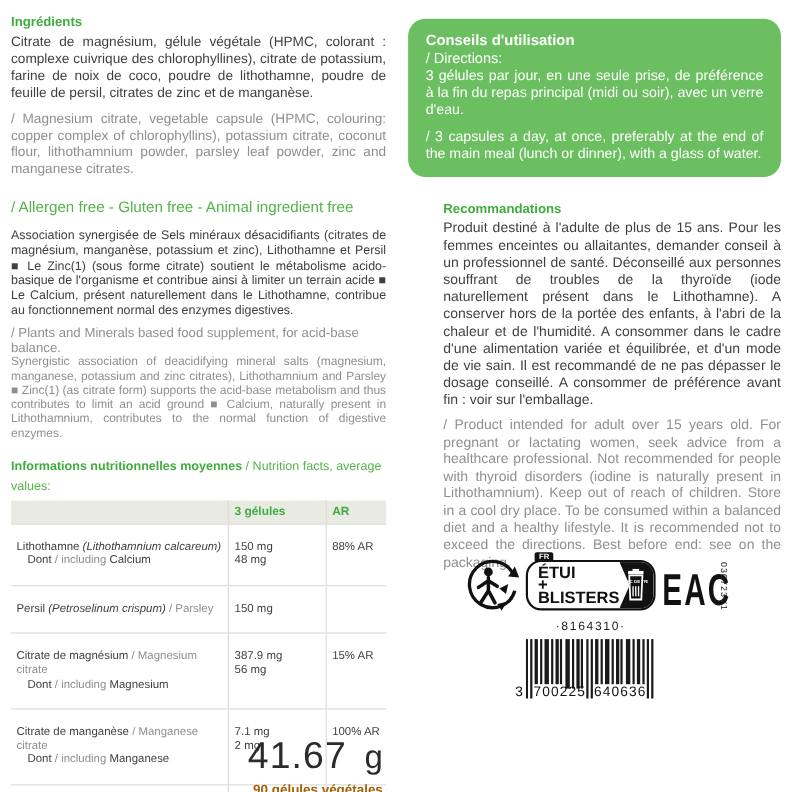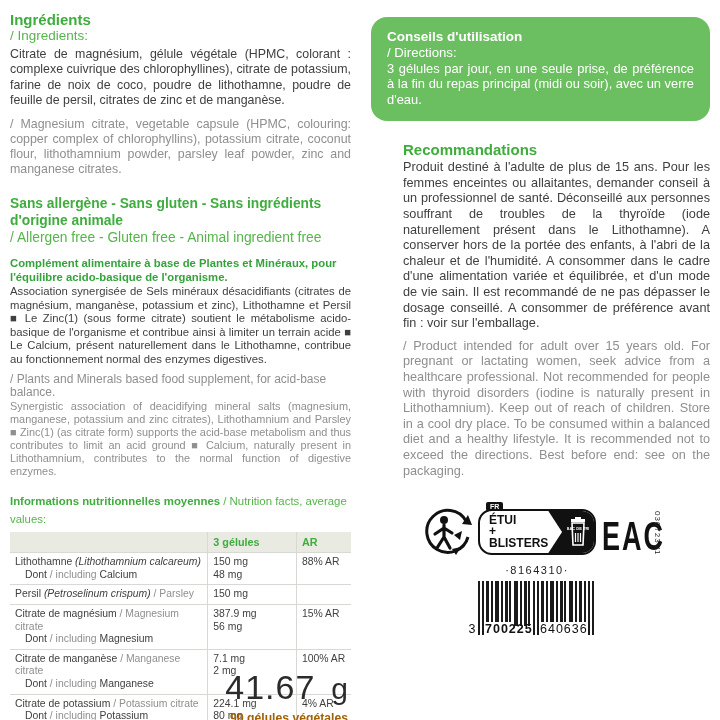--- a/index.html
+++ b/index.html
@@ -1,38 +1,38 @@
 <!DOCTYPE html>
 <html><head>
 <meta charset="utf-8">
 <style>
   html,body{margin:0;padding:0;background:#fff;}
   .page{position:relative;width:720px;height:720px;background:#ffffff;overflow:hidden;
         font-family:"Liberation Sans",sans-serif;color:#3f3f3f;}
   
   .col-left{position:absolute;left:10px;top:12px;width:341px;}
-  .h-fr{font-size:15px;font-weight:bold;color:#3fad3d;line-height:16px;}
+  .h-fr{font-size:12px;font-weight:bold;color:#3fad3d;line-height:16px;}
   .h-en{font-size:13.5px;color:#55b44a;line-height:16px;}
   .body-fr{margin-top:3px;font-size:12.4px;line-height:15.4px;text-align:justify;color:#3f3f3f;}
   .body-en{margin-top:8px;font-size:12.4px;line-height:15.2px;text-align:justify;color:#8f8f8f;}
   .allergen{margin-top:19px;}
   .allergen .fr{font-size:13.8px;font-weight:bold;color:#3fad3d;line-height:16.5px;}
   .allergen .en{font-size:13.8px;color:#55b44a;line-height:17px;}
   .supplement{margin-top:11px;}
   .supp-title{font-size:11.3px;font-weight:bold;color:#35a33c;line-height:13.8px;}
   .supp-fr{font-size:11.3px;line-height:13.6px;text-align:justify;color:#3f3f3f;}
   .supp-en-title{margin-top:6px;font-size:12px;color:#8f8f8f;line-height:13.5px;}
   .supp-en{font-size:10.9px;color:#8f8f8f;line-height:13px;text-align:justify;}
   .nutrition{margin-top:13px;}
   .nut-title-fr{font-size:11.4px;font-weight:bold;color:#3fad3d;}
   .nut-title-en{font-size:11.4px;color:#55b44a;}
   table.nut{width:100%;border-collapse:collapse;margin-top:5px;font-size:10.4px;line-height:12.6px;}
   table.nut th{background:#e9eae2;color:#3fad3d;font-weight:bold;text-align:left;
                padding:4px 5px;font-size:10.8px;}
-  table.nut td{border-top:1px solid #d9d9d3;padding:3px 5px;vertical-align:top;}
+  table.nut td{border-top:1px solid #d9d9d3;padding:15px 5px;vertical-align:top;}
   table.nut tr:last-child td{border-bottom:1px solid #d9d9d3;}
   table.nut th+th, table.nut td+td{border-left:1px solid #d9d9d3;}
   td.ar-cell{vertical-align:bottom;}
   .c1{width:58%;} .c2{width:26%;} .c3{width:16%;}
   .lat{font-style:italic;}
   .gray{color:#8f8f8f;}
   .subline{padding-left:10px;}
   
   .col-right{position:absolute;left:371px;top:17px;width:339px;}
   .green-box{background:#6bbf60;border-radius:16px;padding:12px 16px 14px;color:#fff;}
@@ -44,21 +44,21 @@
   .reco-fr{margin-top:2px;font-size:12.7px;line-height:15.6px;text-align:justify;color:#3f3f3f;}
   .reco-en{margin-top:7px;font-size:12.7px;line-height:15.6px;text-align:justify;color:#8f8f8f;}
   
   .triman{position:absolute;left:424px;top:507px;}
   .badge{position:absolute;left:478px;top:509px;width:118px;height:46px;}
   .fr-tab{position:absolute;top:-7px;left:8px;background:#111;color:#fff;font-size:7px;
           font-weight:bold;padding:1px 4px;border-radius:2px;z-index:2;}
   .pill{width:100%;height:100%;border:2.5px solid #111;border-radius:14px;overflow:hidden;
         display:flex;background:#fff;box-sizing:border-box;}
   .pill-left{flex:1;display:flex;flex-direction:column;justify-content:center;
-             padding-left:9px;font-weight:bold;font-size:12px;line-height:11.5px;color:#111;}
+             padding-left:9px;font-weight:bold;font-size:15px;line-height:11.5px;color:#111;}
   .pill-right{width:46px;background:#111;clip-path:polygon(0 0,100% 0,100% 100%,0 100%,30% 50%);
               display:flex;align-items:center;justify-content:flex-end;padding-right:5px;box-sizing:border-box;}
   .eac{position:absolute;left:602px;top:514px;font-weight:bold;font-size:27px;letter-spacing:2px;
        color:#111;transform:scaleY(1.5);transform-origin:top left;font-family:"Liberation Sans",sans-serif;}
   .batch{position:absolute;left:662px;top:511px;font-size:8px;letter-spacing:1px;color:#222;
          transform:rotate(90deg);transform-origin:left top;white-space:nowrap;}
   .prod-code{position:absolute;left:478px;top:564px;width:118px;text-align:center;
              font-size:11px;letter-spacing:1.5px;color:#222;}
   .barcode{position:absolute;left:478px;top:581px;width:118px;height:60px;}
   .bc-digit{position:absolute;top:41px;background:#fff;font-size:12.5px;color:#111;
@@ -72,32 +72,29 @@
 </style>
 </head>
 <body>
 
 <div class="page">
 
   <div class="col-left">
 
     <div>
       <div class="h-fr">Ingrédients</div>
-      <div class="h-en">/ Ingredients:</div>
       <div class="body-fr">Citrate de magnésium, gélule végétale (HPMC, colorant : complexe cuivrique des chlorophyllines), citrate de potassium, farine de noix de coco, poudre de lithothamne, poudre de feuille de persil, citrates de zinc et de manganèse.</div>
       <div class="body-en">/ Magnesium citrate, vegetable capsule (HPMC, colouring: copper complex of chlorophyllins), potassium citrate, coconut flour, lithothamnium powder, parsley leaf powder, zinc and manganese citrates.</div>
     </div>
 
     <div class="allergen">
-      <div class="fr">Sans allergène - Sans gluten - Sans ingrédients d'origine animale</div>
       <div class="en">/ Allergen free - Gluten free - Animal ingredient free</div>
     </div>
 
     <div class="supplement">
-      <div class="supp-title">Complément alimentaire à base de Plantes et Minéraux, pour l'équilibre acido-basique de l'organisme.</div>
       <div class="supp-fr">Association synergisée de Sels minéraux désacidifiants (citrates de magnésium, manganèse, potassium et zinc), Lithothamne et Persil ■ Le Zinc(1) (sous forme citrate) soutient le métabolisme acido-basique de l'organisme et contribue ainsi à limiter un terrain acide ■ Le Calcium, présent naturellement dans le Lithothamne, contribue au fonctionnement normal des enzymes digestives.</div>
       <div class="supp-en-title">/ Plants and Minerals based food supplement, for acid-base balance.</div>
       <div class="supp-en">Synergistic association of deacidifying mineral salts (magnesium, manganese, potassium and zinc citrates), Lithothamnium and Parsley ■ Zinc(1) (as citrate form) supports the acid-base metabolism and thus contributes to limit an acid ground ■ Calcium, naturally present in Lithothamnium, contributes to the normal function of digestive enzymes.</div>
     </div>
 
     <div class="nutrition">
       <div>
         <span class="nut-title-fr">Informations nutritionnelles moyennes</span><span class="nut-title-en"> / Nutrition facts, average values:</span>
       </div>
       <table class="nut">
@@ -167,20 +164,21 @@
     </div>
 
   </div>
 
   <div class="col-right">
 
     <div class="green-box">
       <div class="gb-title">Conseils d'utilisation</div>
       <div class="gb-en-title">/ Directions:</div>
       <div class="gb-body">3 gélules par jour, en une seule prise, de préférence à la fin du repas principal (midi ou soir), avec un verre d'eau.</div>
+      <div class="gb-body second">/ 3 capsules a day, at once, preferably at the end of the main meal (lunch or dinner), with a glass of water.</div>
     </div>
 
     <div class="reco">
       <div class="h-fr">Recommandations</div>
       <div class="reco-fr">Produit destiné à l'adulte de plus de 15 ans.  Pour les femmes enceintes ou allaitantes, demander conseil à un professionnel de santé. Déconseillé aux personnes souffrant de troubles de la thyroïde (iode naturellement présent dans le Lithothamne). A conserver hors de la portée des enfants, à l'abri de la chaleur et de l'humidité. A consommer dans le cadre d'une alimentation variée et équilibrée, et d'un mode de vie sain. Il est recommandé de ne pas dépasser le dosage conseillé. A consommer de préférence avant fin : voir sur l'emballage.</div>
       <div class="reco-en">/ Product intended for adult over 15 years old.  For pregnant or lactating women, seek advice from a healthcare professional. Not recommended for people with thyroid disorders (iodine is naturally present in Lithothamnium). Keep out of reach of children. Store in a cool dry place. To be consumed within a balanced diet and a healthy lifestyle. It is recommended not to exceed the directions. Best before end: see on the packaging.</div>
     </div>
   </div>
 
   <div class="triman">
@@ -240,21 +238,21 @@
       <rect x="82" y="0" width="3" height="45" fill="#1a1a1a"></rect>
         <rect x="86" y="0" width="2" height="45" fill="#1a1a1a"></rect>
       <rect x="91" y="0" width="4" height="45" fill="#1a1a1a"></rect>
         <rect x="97" y="0" width="2" height="45" fill="#1a1a1a"></rect>
       <rect x="101" y="0" width="3" height="45" fill="#1a1a1a"></rect>
         <rect x="106" y="0" width="2" height="45" fill="#1a1a1a"></rect>
       <rect x="110" y="0" width="2" height="54" fill="#1a1a1a"></rect>
         <rect x="114" y="0" width="2" height="54" fill="#1a1a1a"></rect>
     </svg>
     <span class="bc-digit" style="left:-10px;width:9px;">3</span>
-    <span class="bc-digit" style="left:7px;width:26px;font-weight:bold;">700225</span>
+    <span class="bc-digit" style="left:7px;width:26px;">700225</span>
     <span class="bc-digit" style="left:62px;width:47px;">640636</span>
   </div>
 
   <div class="weight">
     <div>
       <span class="weight-val">41.67</span><span class="weight-unit">g</span>
     </div>
     <div class="caps-fr">90 gélules végétales</div>
     <div class="caps-en">/ 90 vegetable capsules</div>
   </div>

